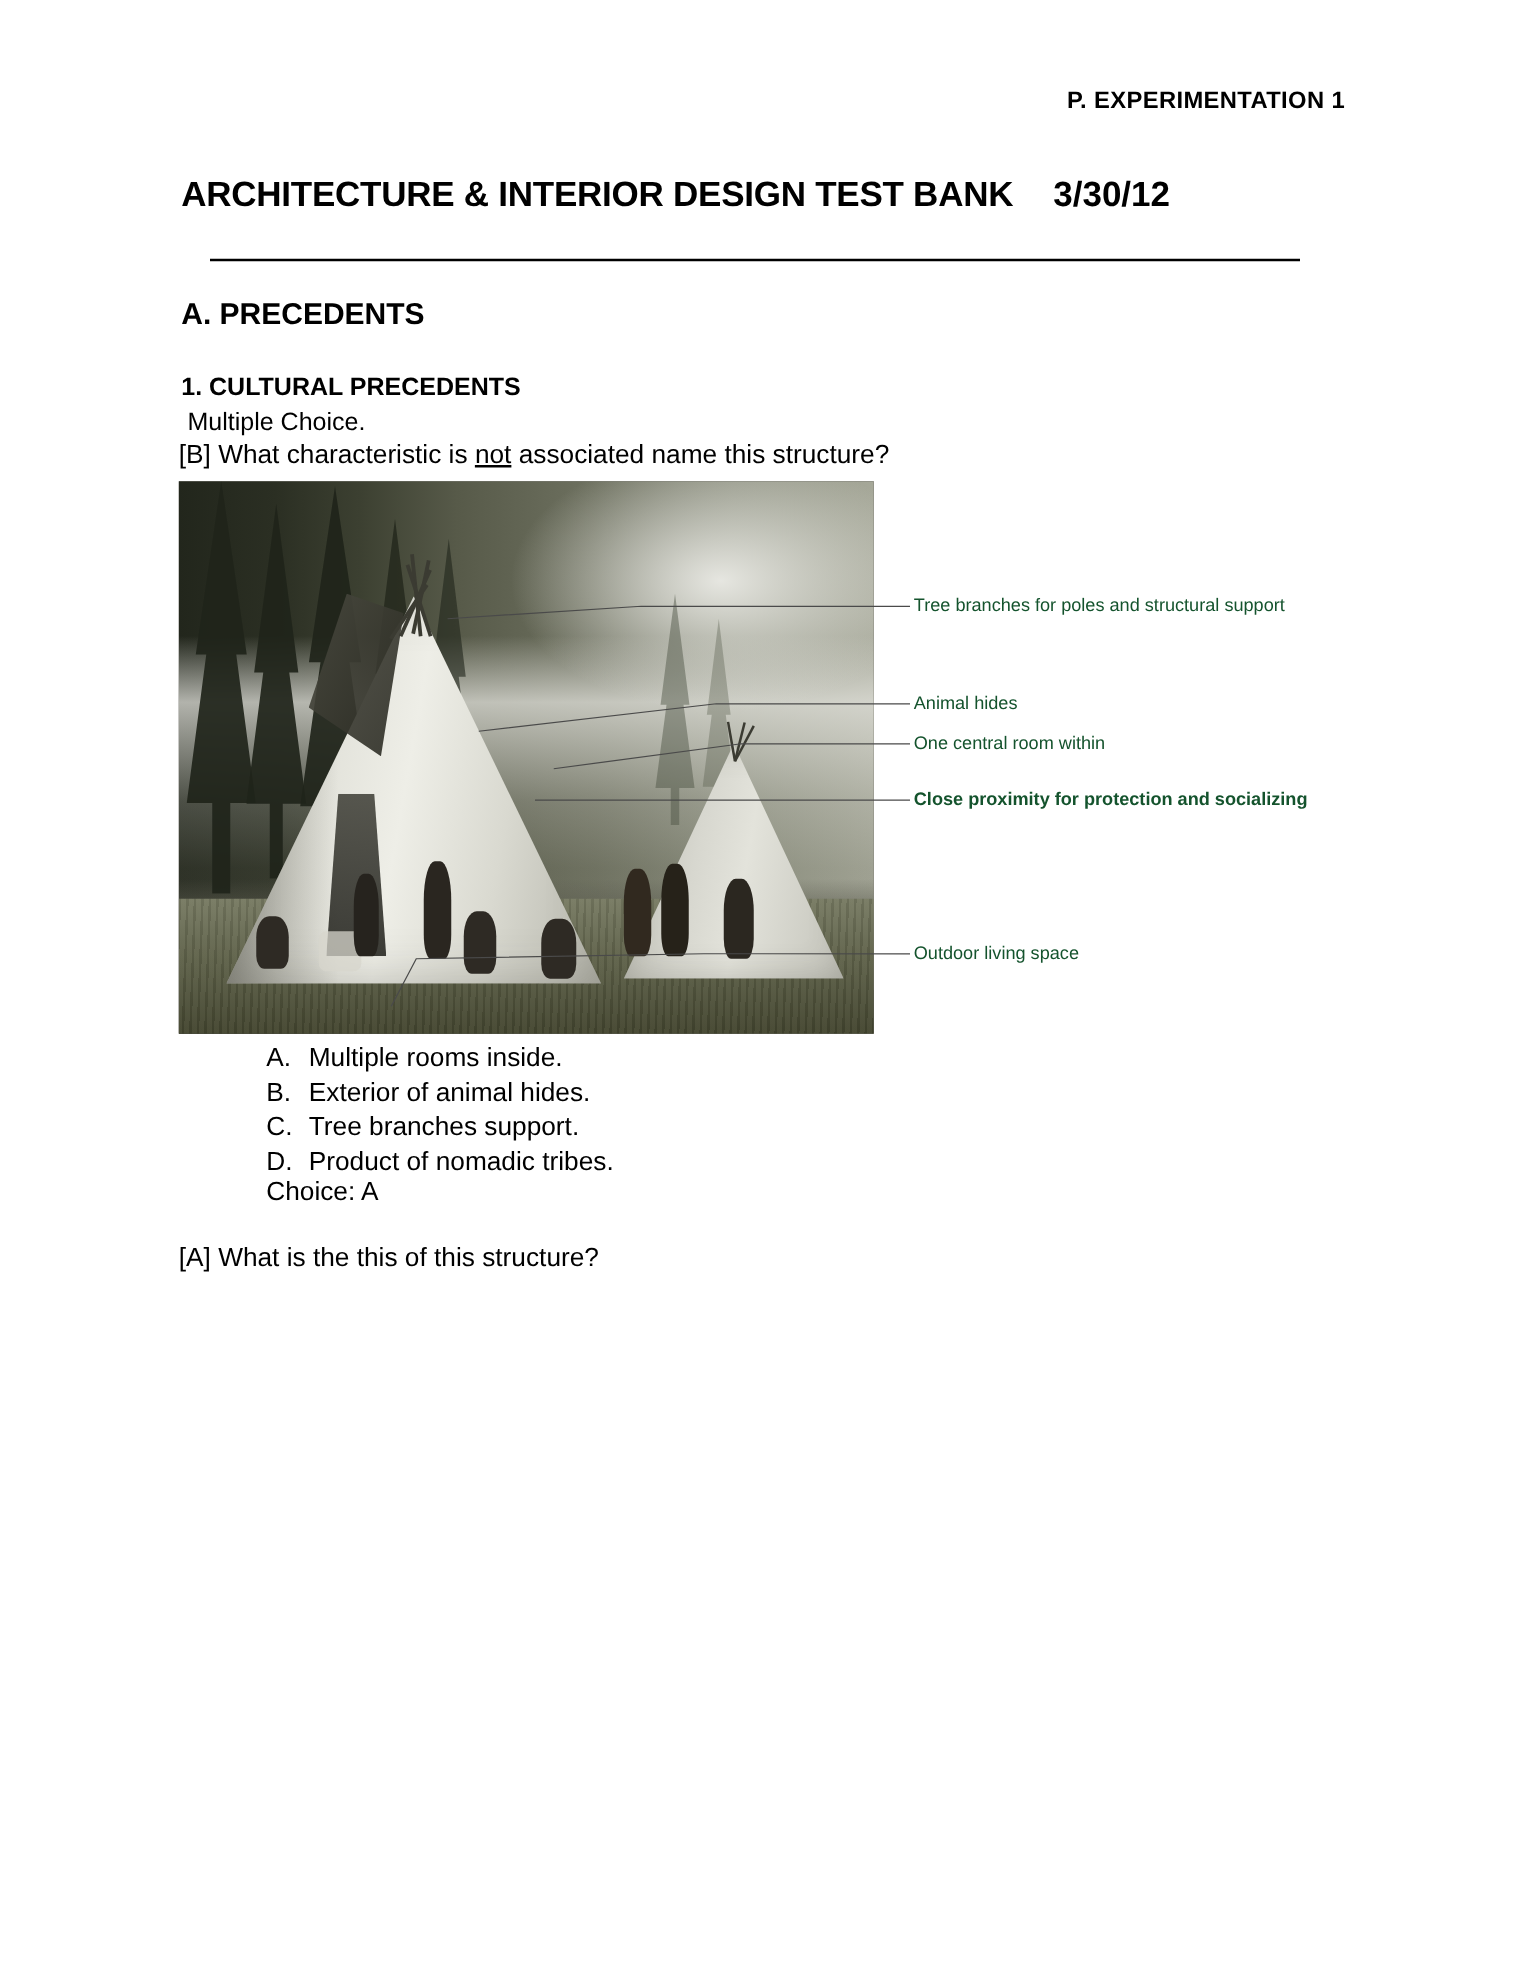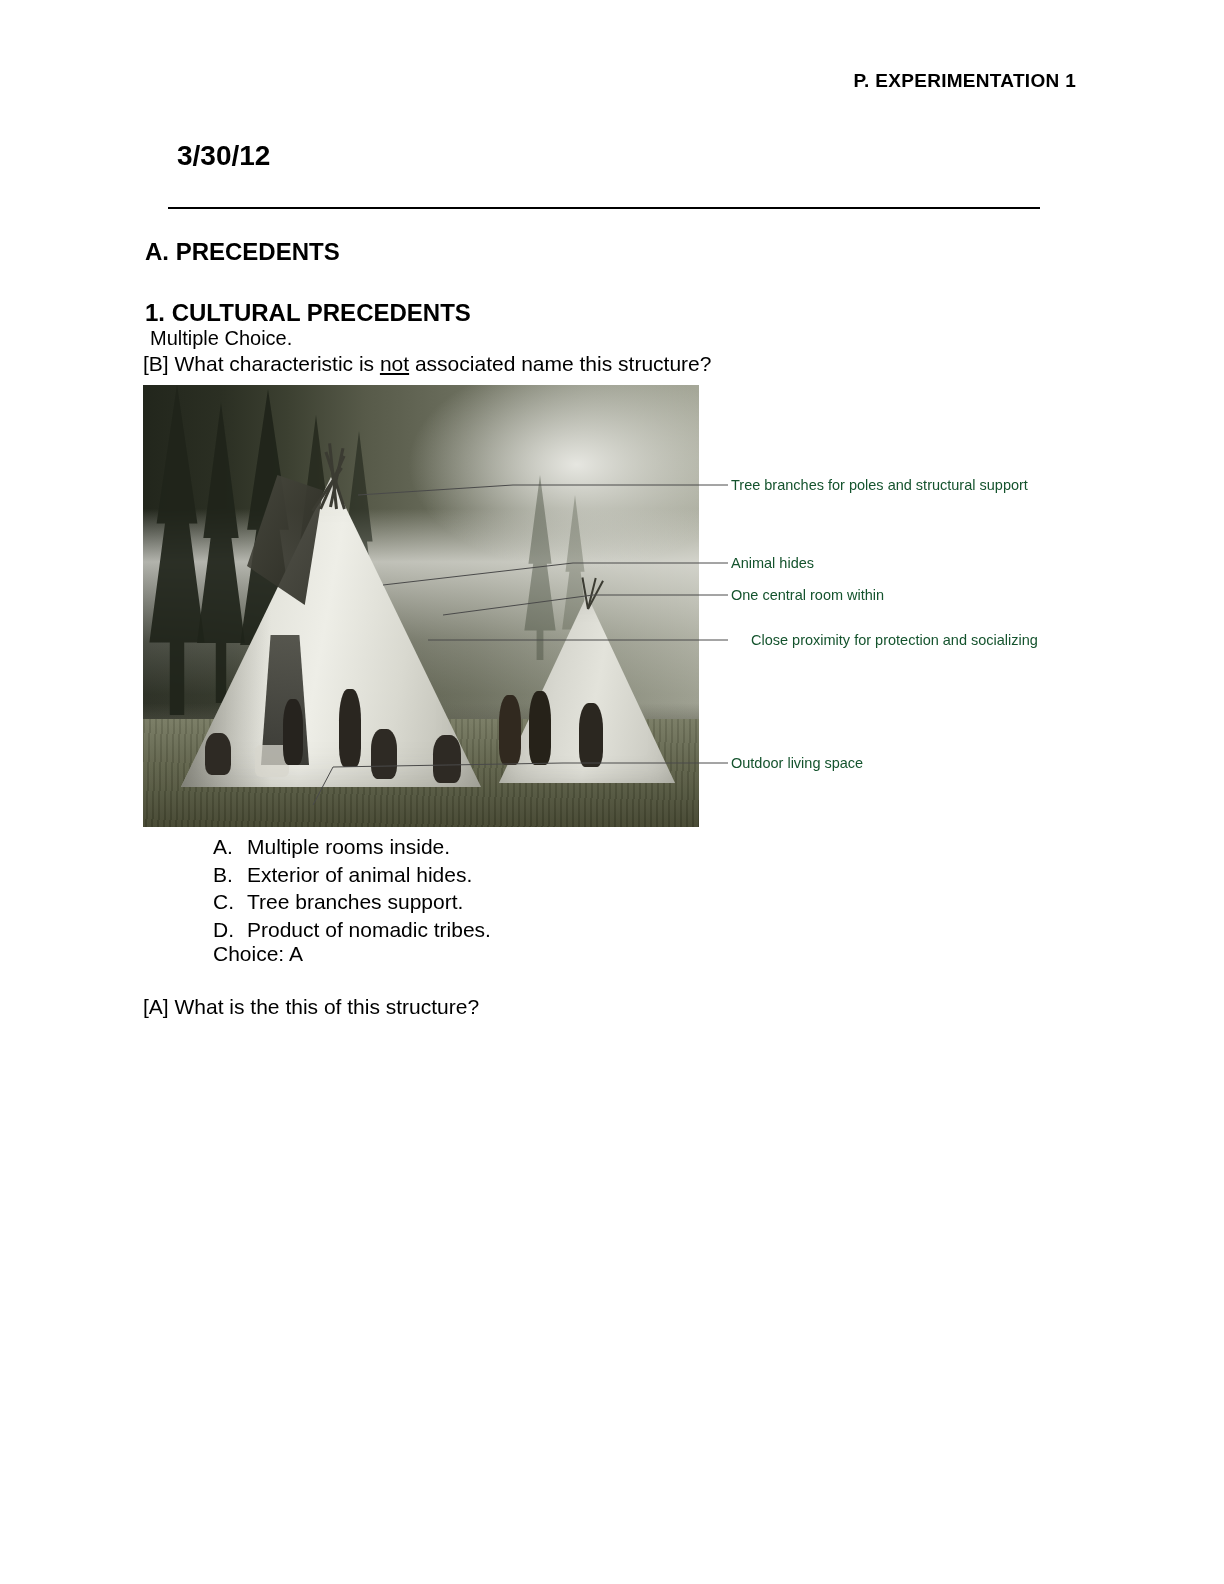--- a/index.html
+++ b/index.html
@@ -60,21 +60,21 @@
     position: absolute;
     top: 238px;
     left: 145px;
     font-size: 24px;
     font-weight: bold;
   }
   .subsection {
     position: absolute;
     top: 299px;
     left: 145px;
-    font-size: 24px;
+    font-size: 20px;
     font-weight: bold;
   }
   .mc-label {
     position: absolute;
     top: 327px;
     left: 150px;
     font-size: 20px;
   }
   .question-1 {
     position: absolute;
@@ -253,20 +253,21 @@
   }
 </style>
 </head>
 <body>
 
 <div class="page">
 
   <div class="header-right">P. EXPERIMENTATION 1</div>
 
   <div class="doc-title-row">
+    <span class="doc-title">ARCHITECTURE &amp; INTERIOR DESIGN TEST BANK</span>
     <span class="doc-date">3/30/12</span>
   </div>
   <div class="title-rule"></div>
 
   <div class="section-a">A. PRECEDENTS</div>
   <div class="subsection">1. CULTURAL PRECEDENTS</div>
   <div class="mc-label">Multiple Choice.</div>
 
   <div class="question-1">
     <span>[B] What characteristic is </span><u>not</u><span> associated name this structure?</span>
@@ -318,21 +319,21 @@
     <svg width="940" height="442" style="position:absolute;left:0;top:0;">
       <path d="M215,110 L370,100 L585,100" stroke="#4a4a4a" stroke-width="1" fill="none"></path>
       <path d="M240,200 L430,178 L585,178" stroke="#4a4a4a" stroke-width="1" fill="none"></path>
       <path d="M300,230 L450,210 L585,210" stroke="#4a4a4a" stroke-width="1" fill="none"></path>
       <path d="M285,255 L470,255 L585,255" stroke="#4a4a4a" stroke-width="1" fill="none"></path>
       <path d="M170,420 L190,382 L420,378 L585,378" stroke="#4a4a4a" stroke-width="1" fill="none"></path>
     </svg>
     <div class="callout-label" style="top:92px;left:588px;">Tree branches for poles and structural support</div>
     <div class="callout-label" style="top:170px;left:588px;">Animal hides</div>
     <div class="callout-label" style="top:202px;left:588px;">One central room within</div>
-    <div class="callout-label" style="top:247px;left:608px;">Close proximity for protection and socializing</div>
+    <div class="callout-label" style="top:247px;left:588px;font-weight:bold;">Close proximity for protection and socializing</div>
     <div class="callout-label" style="top:370px;left:588px;">Outdoor living space</div>
   </div>
 
   <div class="choices">
     <div class="choice-row">
       <span class="choice-letter">A.</span>
       <span>Multiple rooms inside.</span>
     </div>
     <div class="choice-row">
       <span class="choice-letter">B.</span>

